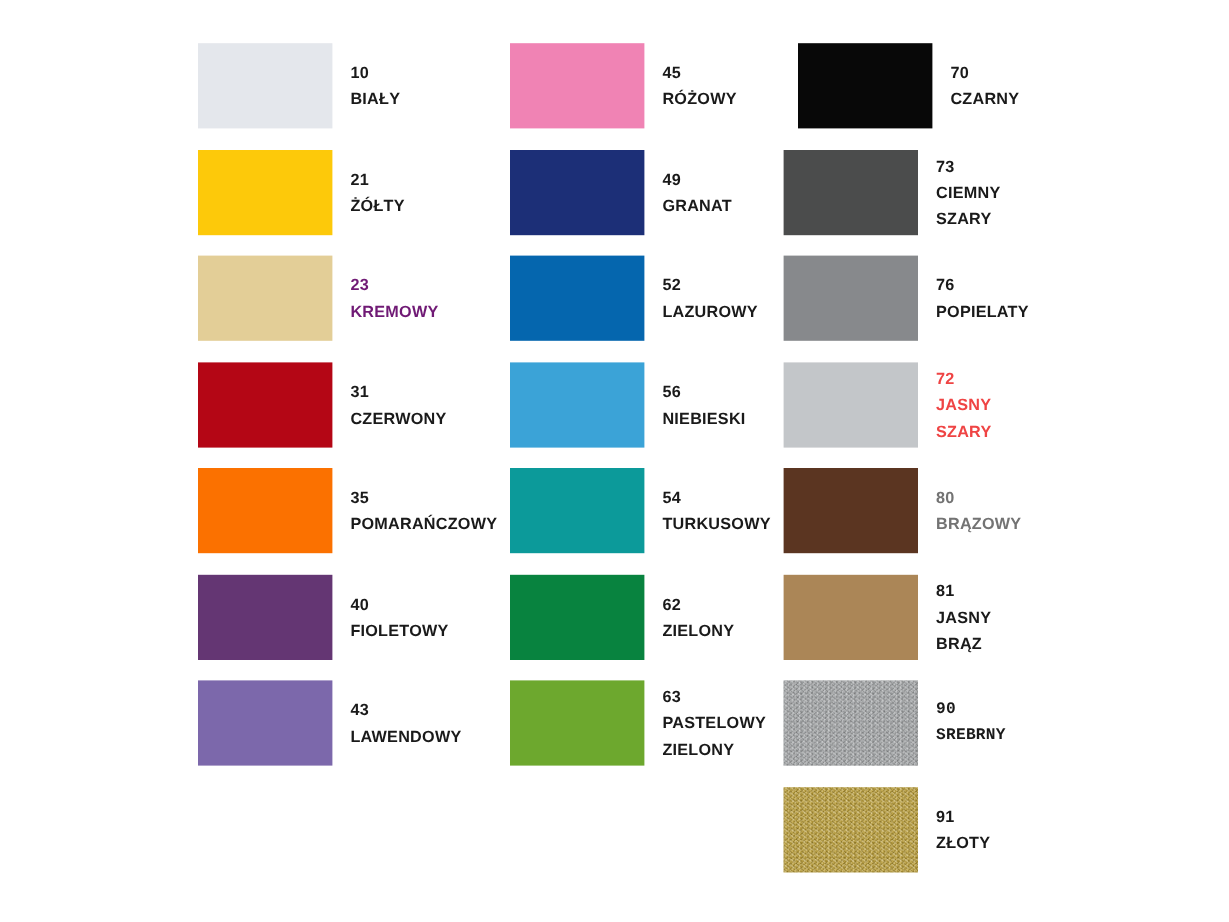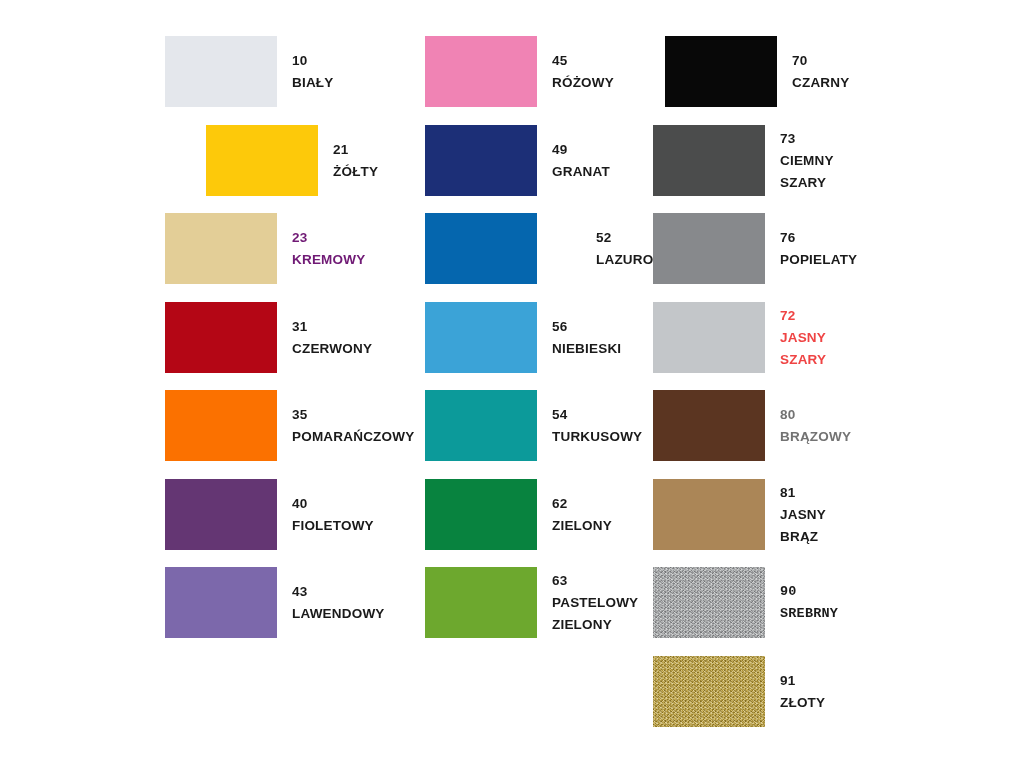--- a/index.html
+++ b/index.html
@@ -74,21 +74,21 @@
   .swatch-name { display: block; }
 </style>
 </head>
 <body>
 
 <div id="palette-sheet" style="background: rgb(255, 255, 255); padding-left: 20px;">
     <div class="swatch-entry" style="left: 165px; top: 36px;">
       <div class="swatch-chip" title="Paleta kolorów" style="width: 112px; height: 71px; background-color: rgb(228, 231, 236);"></div>
       <div class="swatch-label" style="color: rgb(26, 26, 26);"><span class="swatch-code">10</span><span class="swatch-name">BIAŁY</span></div>
     </div>
-    <div class="swatch-entry" style="left: 165px; top: 125px; margin-left: 41px;">
+    <div class="swatch-entry" style="left: 165px; top: 125px;">
       <div class="swatch-chip" title="Paleta kolorów" style="width: 112px; height: 71px; background-color: rgb(253, 201, 10);"></div>
       <div class="swatch-label" style="color: rgb(26, 26, 26);"><span class="swatch-code">21</span><span class="swatch-name">ŻÓŁTY</span></div>
     </div>
     <div class="swatch-entry" style="left: 165px; top: 213px;">
       <div class="swatch-chip" title="Paleta kolorów" style="width: 112px; height: 71px; background-color: rgb(227, 206, 151);"></div>
       <div class="swatch-label" style="color: #701a75;"><span class="swatch-code">23</span><span class="swatch-name">KREMOWY</span></div>
     </div>
     <div class="swatch-entry" style="left: 165px; top: 302px;">
       <div class="swatch-chip" title="Paleta kolorów" style="width: 112px; height: 71px; background-color: rgb(180, 6, 21);"></div>
       <div class="swatch-label" style="color: rgb(26, 26, 26);"><span class="swatch-code">31</span><span class="swatch-name">CZERWONY</span></div>
@@ -108,21 +108,21 @@
     <div class="swatch-entry" style="left: 425px; top: 36px;">
       <div class="swatch-chip" title="Paleta kolorów" style="width: 112px; height: 71px; background-color: rgb(240, 131, 180);"></div>
       <div class="swatch-label" style="color: rgb(26, 26, 26);"><span class="swatch-code">45</span><span class="swatch-name">RÓŻOWY</span></div>
     </div>
     <div class="swatch-entry" style="left: 425px; top: 125px;">
       <div class="swatch-chip" title="Paleta kolorów" style="width: 112px; height: 71px; background-color: rgb(28, 47, 119);"></div>
       <div class="swatch-label" style="color: rgb(26, 26, 26);"><span class="swatch-code">49</span><span class="swatch-name">GRANAT</span></div>
     </div>
     <div class="swatch-entry" style="left: 425px; top: 213px;">
       <div class="swatch-chip" title="Paleta kolorów" style="width: 112px; height: 71px; background-color: rgb(5, 102, 174);"></div>
-      <div class="swatch-label" style="color: rgb(26, 26, 26); margin-left: 44px;"><span class="swatch-code">52</span><span class="swatch-name">LAZUROWY</span></div>
+      <div class="swatch-label" style="color: rgb(26, 26, 26);"><span class="swatch-code">52</span><span class="swatch-name">LAZUROWY</span></div>
     </div>
     <div class="swatch-entry" style="left: 425px; top: 302px;">
       <div class="swatch-chip" title="Paleta kolorów" style="width: 112px; height: 71px; background-color: rgb(59, 163, 215);"></div>
       <div class="swatch-label" style="color: rgb(26, 26, 26);"><span class="swatch-code">56</span><span class="swatch-name">NIEBIESKI</span></div>
     </div>
     <div class="swatch-entry" style="left: 425px; top: 390px;">
       <div class="swatch-chip" title="Paleta kolorów" style="width: 112px; height: 71px; background-color: rgb(12, 154, 154);"></div>
       <div class="swatch-label" style="color: rgb(26, 26, 26);"><span class="swatch-code">54</span><span class="swatch-name">TURKUSOWY</span></div>
     </div>
     <div class="swatch-entry" style="left: 425px; top: 479px;">

